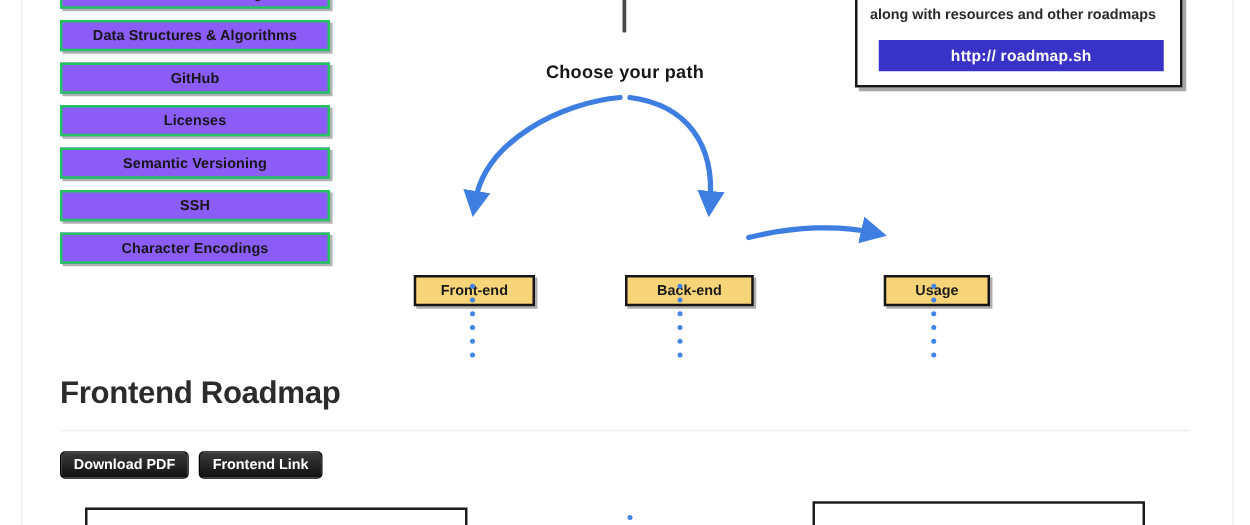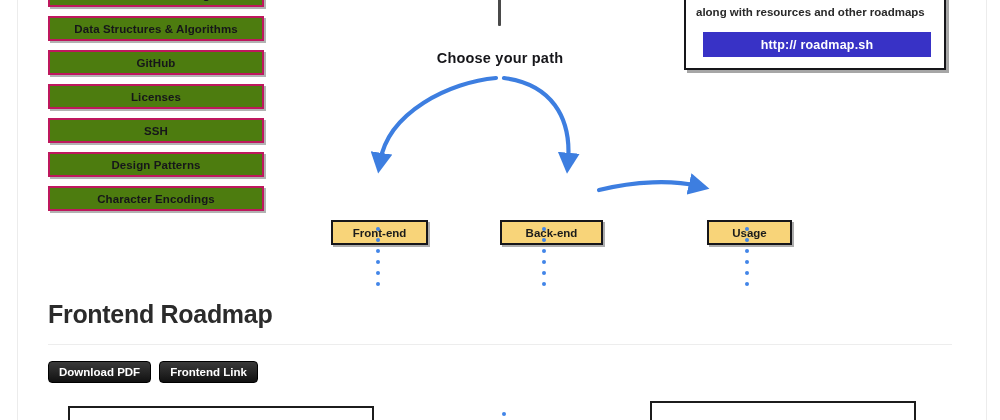--- a/index.html
+++ b/index.html
@@ -15,22 +15,22 @@
   .rail{position:absolute;top:0;width:1px;height:420px;background:#ececec;}
   .rail.left{left:17px;}
   .rail.right{left:986px;}
 
   
   .yellow-stack{position:absolute;left:48px;top:-18px;width:216px;}
   .ybox{
     position:relative;
     height:21px;
     margin-bottom:9px;
-    background:#4d7c0f;
-    border:2px solid #be185d;
+    background:#8b5cf6;
+    border:2px solid #22c55e;
     box-shadow:2px 2px 0 rgba(0,0,0,.30);
     display:flex;align-items:center;justify-content:center;
     font-size:11.5px;font-weight:700;color:#16161a;
     letter-spacing:.1px;
     white-space:nowrap;
   }
 
   
   .stem{position:absolute;left:498px;top:-8px;width:3px;height:34px;background:#4a4a4a;border-radius:1px;}
   .choose-label{
@@ -111,24 +111,24 @@
     <div class="ybox">
       <span>Data Structures &amp; Algorithms</span>
     </div>
     <div class="ybox">
       <span>GitHub</span>
     </div>
     <div class="ybox">
       <span>Licenses</span>
     </div>
     <div class="ybox">
+      <span>Semantic Versioning</span>
+    </div>
+    <div class="ybox">
       <span>SSH</span>
-    </div>
-    <div class="ybox">
-      <span>Design Patterns</span>
     </div>
     <div class="ybox">
       <span>Character Encodings</span>
     </div>
   </div>
 
   <div class="stem"></div>
   <div class="choose-label">Choose your path</div>
 
   <svg class="flow-svg" viewBox="0 0 480 140">

